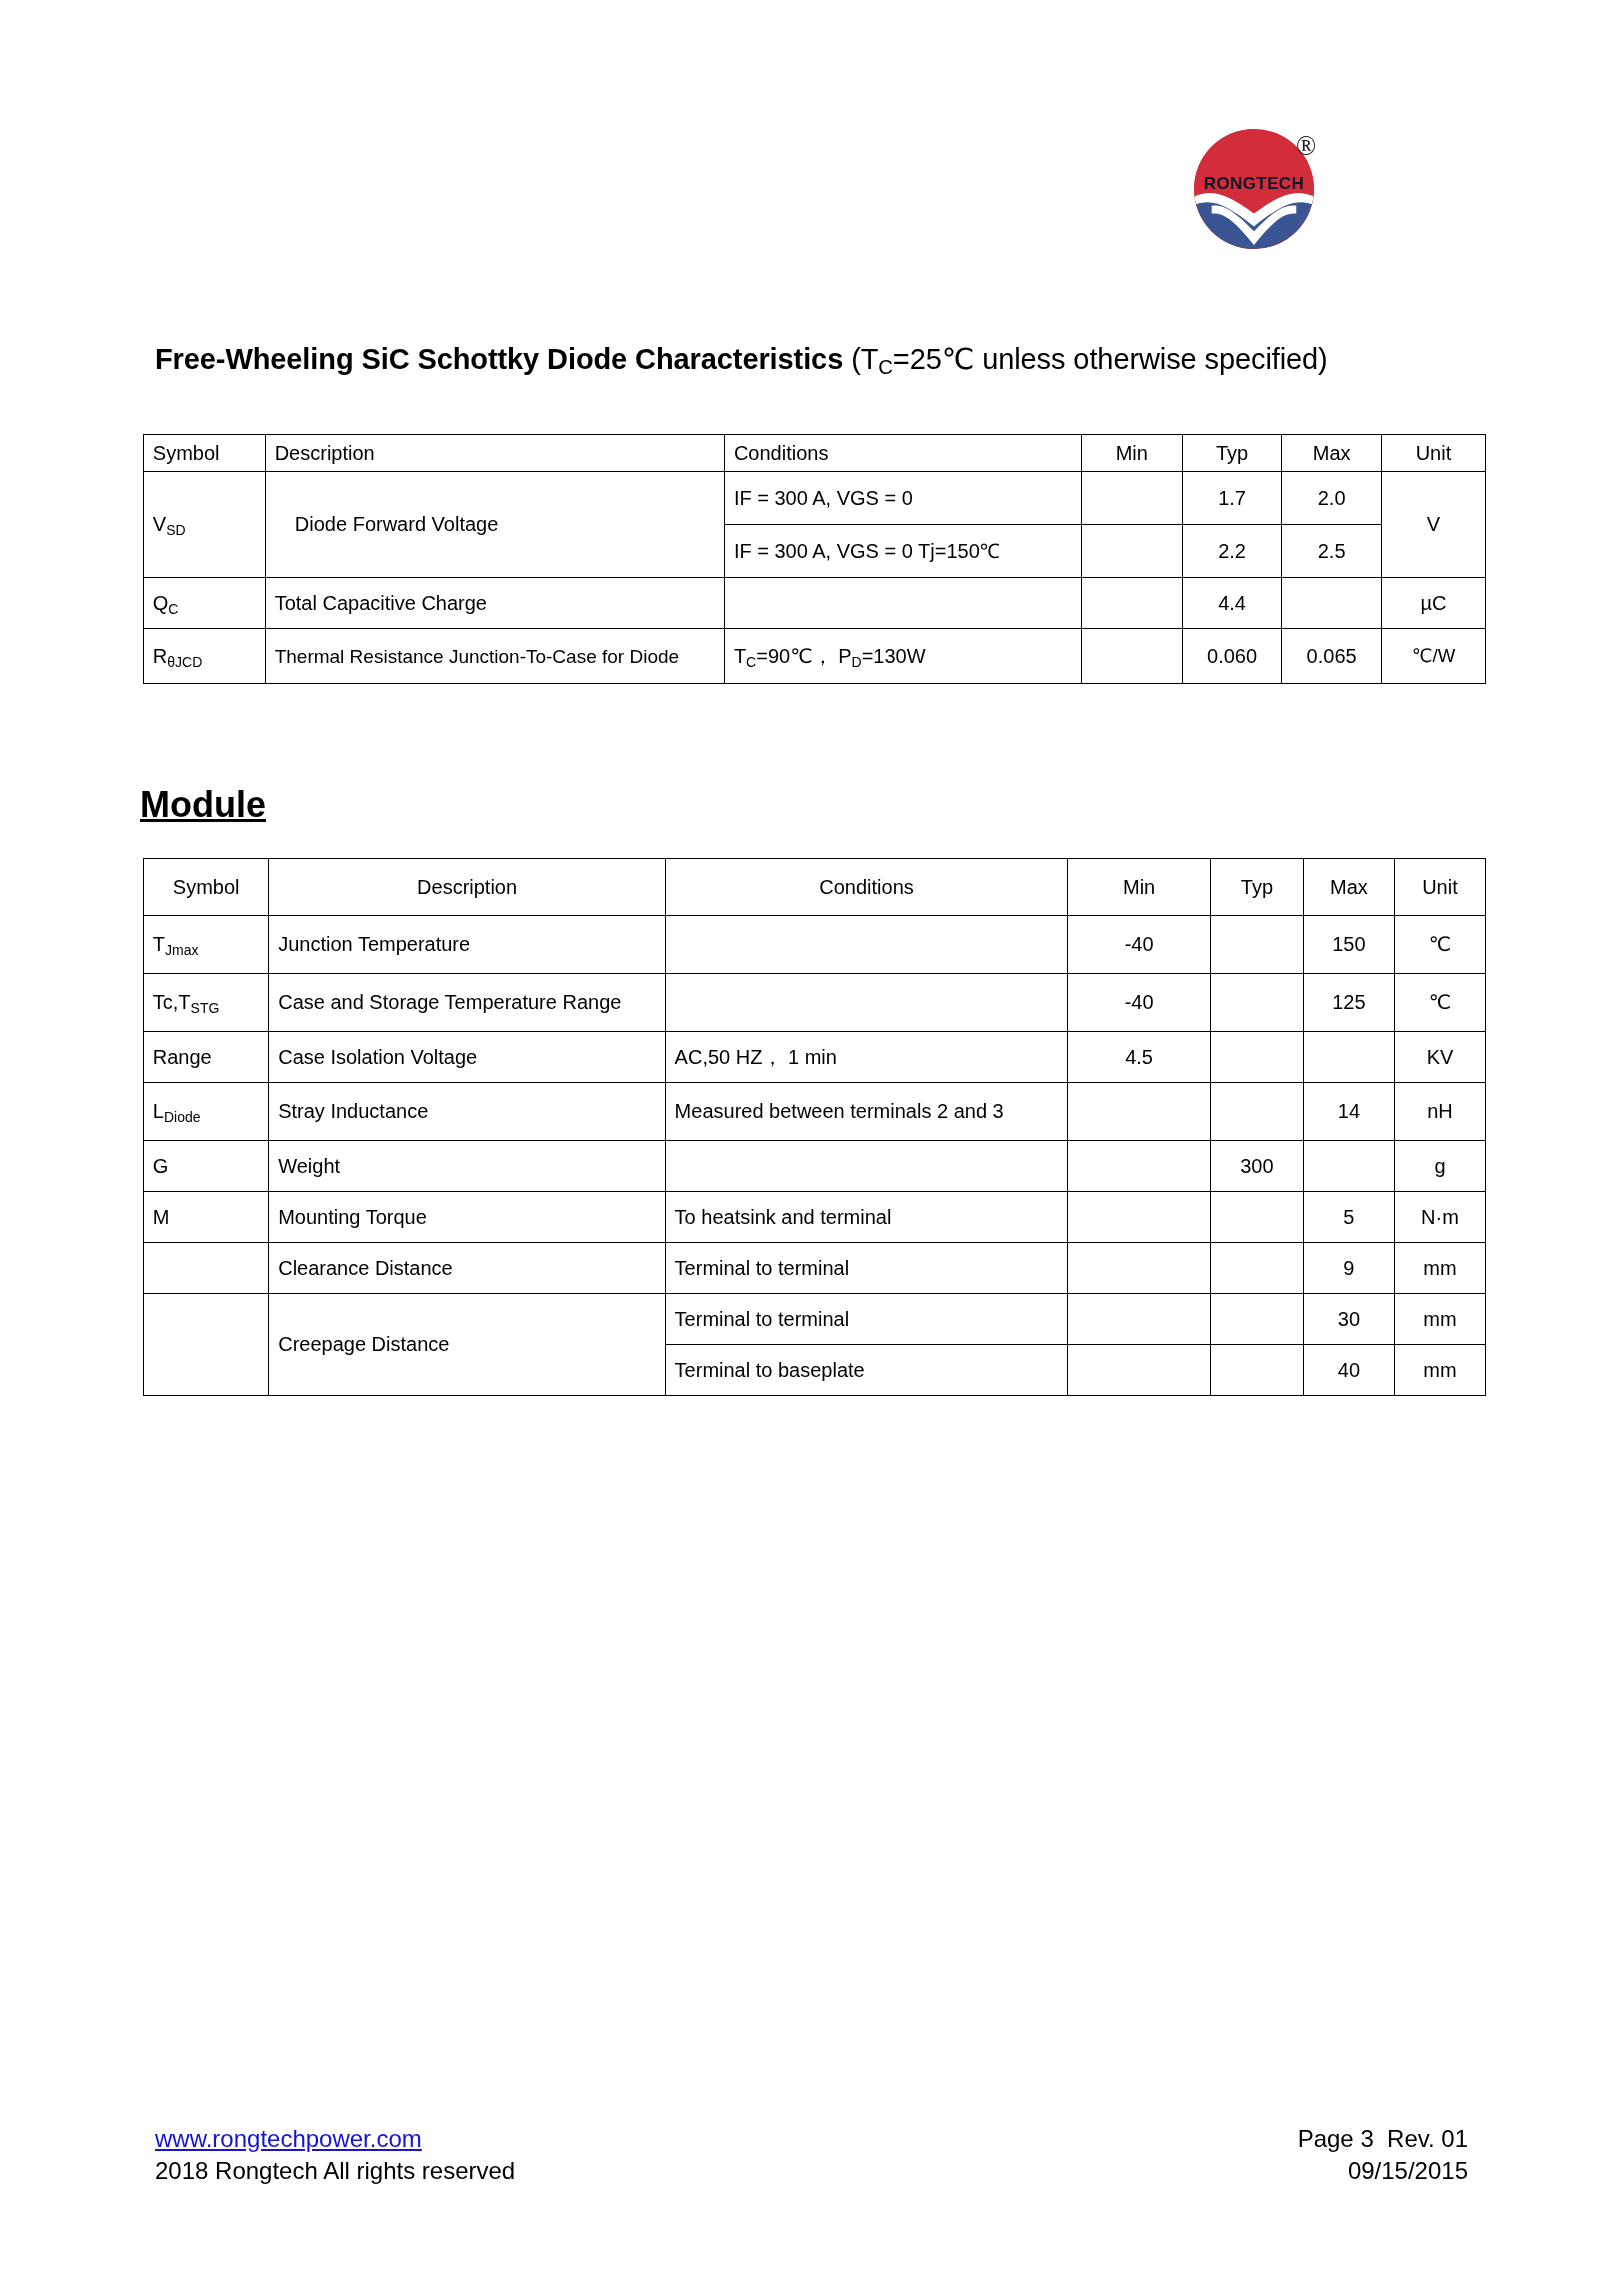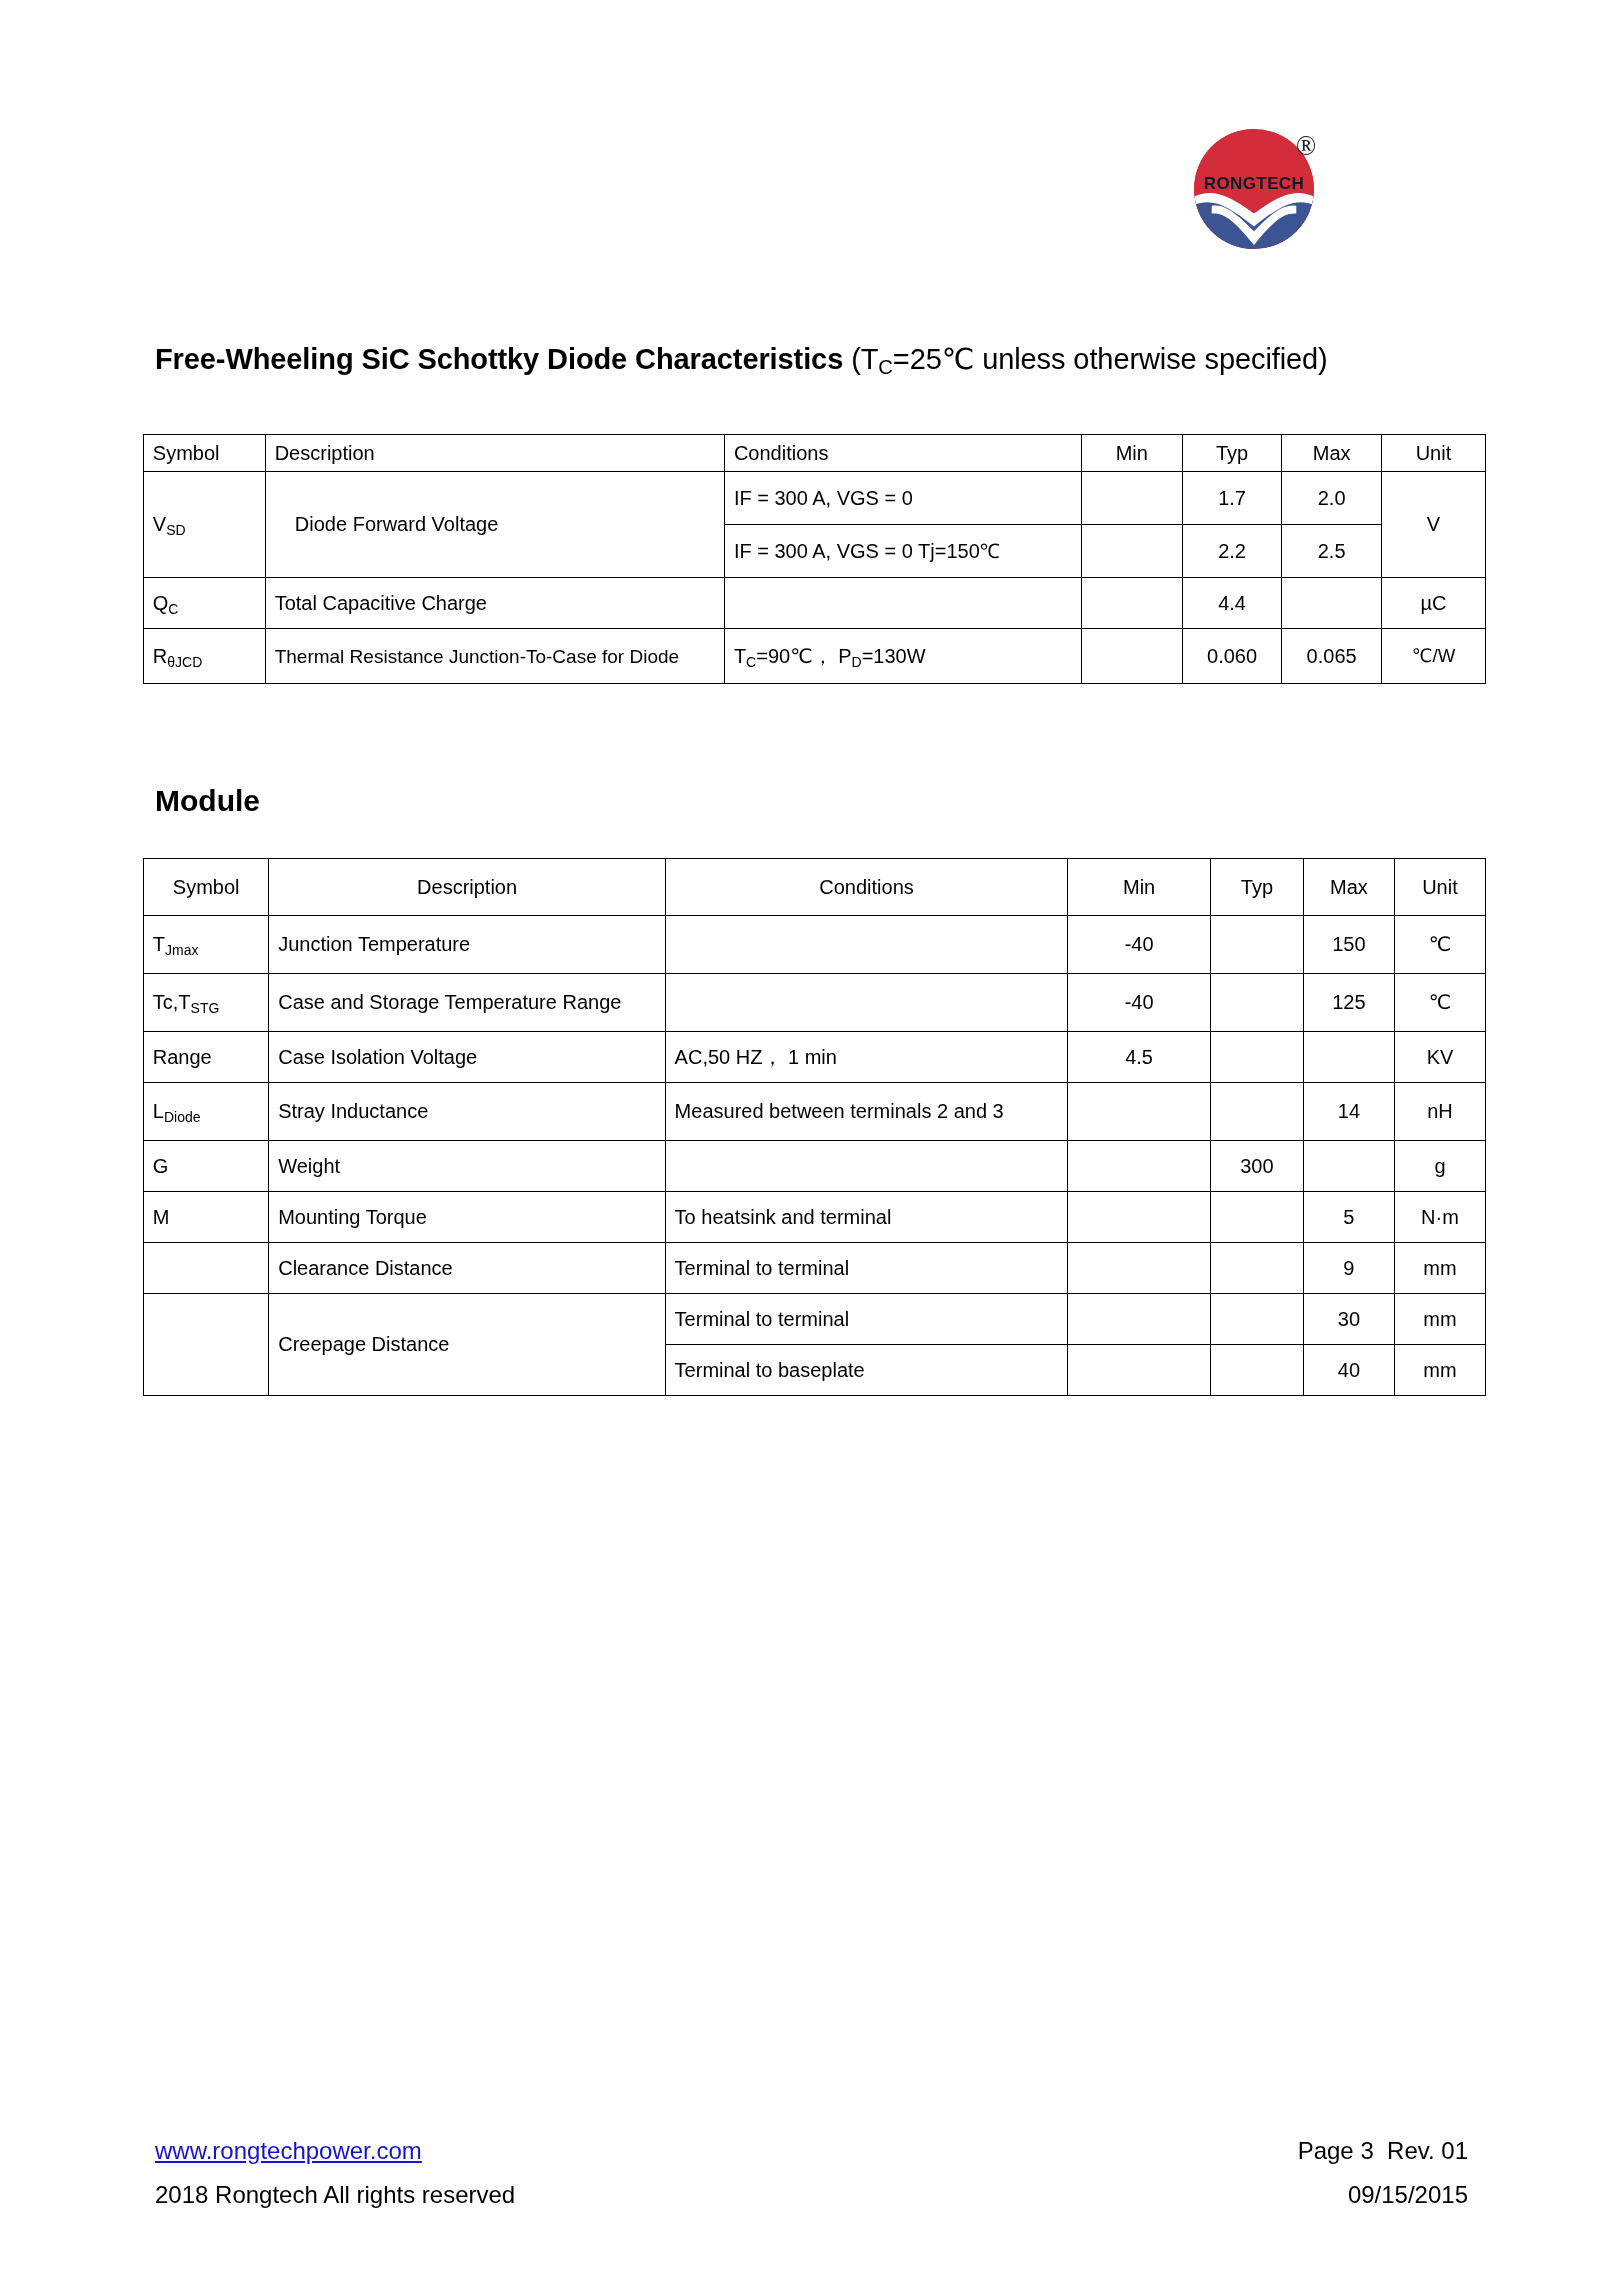--- a/index.html
+++ b/index.html
@@ -73,24 +73,25 @@
     font-size: 29px;
     font-weight: bold;
     white-space: nowrap;
     letter-spacing: -0.1px;
   }
   .section-title .norm {
     font-weight: normal;
   }
   .module-title {
     position: absolute;
-    left: 155px;
+    left: 140px;
     top: 784px;
-    font-size: 30px;
+    font-size: 36px;
     font-weight: bold;
+    text-decoration: underline;
   }
 
   
   table.dt {
     position: absolute;
     border-collapse: collapse;
     table-layout: fixed;
     font-size: 20px;
     color: #000;
   }
@@ -135,21 +136,20 @@
     left: 155px;
     top: 2123px;
     width: 1313px;
     font-size: 24px;
     line-height: 1.33;
   }
   .footer-row {
     display: flex;
     justify-content: space-between;
     align-items: center;
-    margin-top: 12px;
   }
   .footer-link {
     color: #1414d2;
     text-decoration: underline;
   }
   .footer-right { text-align: right; white-space: pre; }
 </style>
 </head>
 <body>
 

